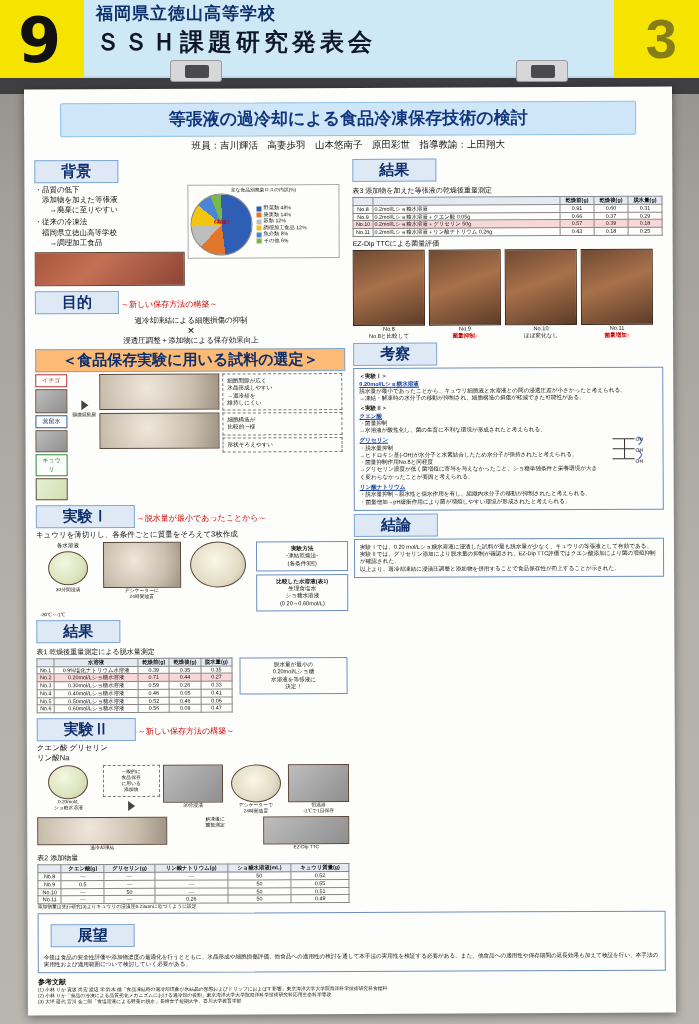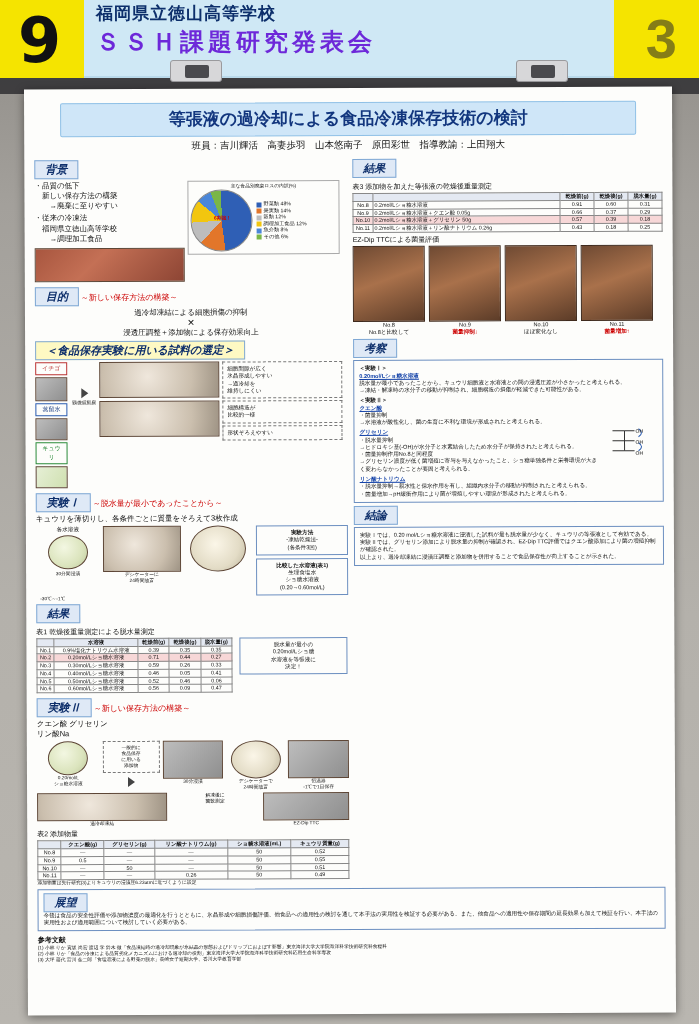--- a/index.html
+++ b/index.html
@@ -21,21 +21,21 @@
     position:absolute; left:84px; top:0; width:530px; height:78px;
     background:#cfe8f5;
     border-bottom:2px solid #b9d9ea;
   }
   .banner-title1 {
     position:absolute; left:96px; top:2px; width:500px;
     font-size:17px; color:#0d2f6b; letter-spacing:1px; font-weight:bold;
   }
   .banner-title2 {
     position:absolute; left:96px; top:26px; width:500px;
-    font-size:24px; color:#6d28d9; letter-spacing:4px; font-weight:bold;
+    font-size:24px; color:#0f172a; letter-spacing:4px; font-weight:bold;
   }
   .bignum-left {
     position:absolute; left:18px; top:4px; font-size:62px; font-weight:bold; color:#111;
     font-family:"DejaVu Sans", sans-serif;
   }
   .bignum-right {
     position:absolute; right:22px; top:6px; font-size:56px; font-weight:bold; color:#2a2a2a;
     opacity:.55;
   }
   .bar-dark { position:absolute; left:0; top:78px; width:699px; height:16px; background:#2f2f33; opacity:.85;}
@@ -56,23 +56,23 @@
     text-align:center; font-size:17px; font-weight:bold; color:#12367e; padding:4px 0 5px 0;
     border-radius:2px;
   }
   .pauthors { text-align:center; font-size:9.5px; margin:3px 0 5px 0; color:#111; }
   .cols { display:flex; gap:6px; }
   .colL { width:312px; }
   .colR { width:312px; }
 
   .sechead {
     display:inline-block; background:#dfe9f6; border:1px solid #7fa8d4;
-    font-weight:bold; font-size:11px; padding:1px 10px; color:#0e2f6b; margin:2px 0 2px 0;font-style:italic;
-  }
-  .sechead.plain { background:#fef9c3; }
+    font-weight:bold; font-size:15px; padding:1px 26px; color:#0e2f6b; margin:2px 0 2px 0;
+  }
+  .sechead.plain { background:#fdba74; }
   .subtle { font-size:7.5px; line-height:1.35; }
   .red { color:#c00; }
   .blue { color:#1342a8; }
   .u { text-decoration:underline; }
   .box { border:1px solid #6c8fc0; padding:3px 4px; }
   .dash { border:1px dashed #7a7a7a; padding:3px 4px; }
 
   
   .ph { background:#8a6a52; border:1px solid #5d4636; }
   .ph.meat { background:linear-gradient(135deg,#a8563f,#c47055 40%,#8d4534 100%); }
@@ -129,21 +129,21 @@
 
   <div class="cols">
 
     <div class="colL">
 
       
       <div class="sechead">背景</div>
       <div class="flexrow" style="align-items:flex-start;">
         <div style="width:150px">
           <div class="subtle">・品質の低下</div>
-          <div class="subtle">　新しい保存方法の構築</div>
+          <div class="subtle">　添加物を加えた等張液</div>
           <div class="subtle">　　→廃棄に至りやすい</div>
           <div class="subtle mt2">・従来の冷凍法</div>
           <div class="subtle">　福岡県立徳山高等学校</div>
           <div class="subtle">　　→調理加工食品</div>
           <div class="ph meat" style="height:34px;margin-top:4px"></div>
         </div>
         <div style="width:152px;border:1px solid #aaa;padding:2px;">
           <div class="xtiny center">主な食品別廃棄ロスの内訳(%)</div>
           <div class="flexrow" style="align-items:center;gap:4px;">
             <div style="position:relative">
@@ -512,21 +512,21 @@
 
       
       <div class="sechead mt3">結論</div>
       <div class="box tiny" style="white-space:pre-line;padding:4px 5px">実験Ⅰでは、0.20 mol/Lショ糖水溶液に浸漬した試料が最も脱水量が少なく、キュウリの等張液として有効である。
 実験Ⅱでは、グリセリン添加により脱水量の抑制が確認され、EZ-Dip TTC評価ではクエン酸添加により菌の増殖抑制が確認された。
 以上より、過冷却凍結に浸漬圧調整と添加物を併用することで食品保存性が向上することが示された。</div>
     </div>
   </div>
 
   <div class="fullbox">
-    <span class="sechead" style="margin:0">展望</span>
+    <span class="sechead" style="margin:7px">展望</span>
     <div class="tiny">今後は食品の安全性評価や添加物濃度の最適化を行うとともに、氷晶形成や細胞損傷評価、他食品への適用性の検討を通して本手法の実用性を検証する必要がある。また、他食品への適用性や保存期間の延長効果も加えて検証を行い、本手法の実用性および適用範囲について検討していく必要がある。</div>
   </div>
 
   <div style="margin-top:4px">
     <div class="bold" style="font-size:7px">参考文献</div>
     <div class="xtiny">(1) 小林 りか 實坂 尚宏 渡辺 学 鈴木 徹「食品凍結時の過冷却現象が氷結晶の形態およびドリップにおよぼす影響」東京海洋大学大学院海洋科学技術研究科食糧科</div>
     <div class="xtiny">(2) 小林 りか「食品の冷凍による品質劣化メカニズムにおける過冷却の役割」東京海洋大学大学院海洋科学技術研究科応用生命科学専攻</div>
     <div class="xtiny">(3) 大坪 藤代 宮川 金二郎「食塩溶液による野菜の脱水」長崎女子短期大学、香川大学教育学部</div>
   </div>
 

